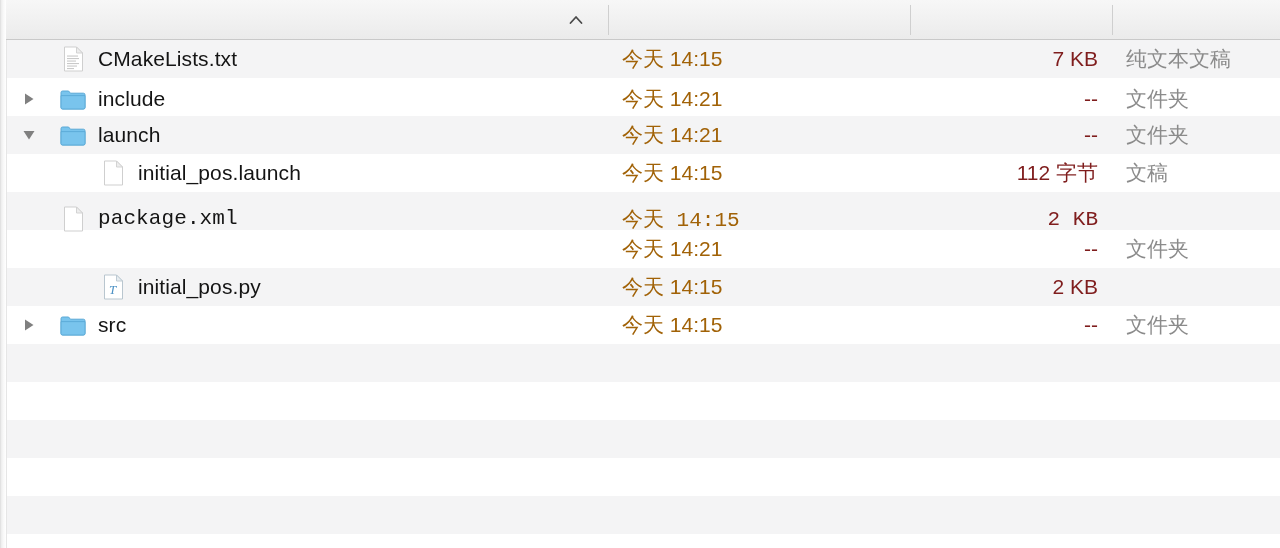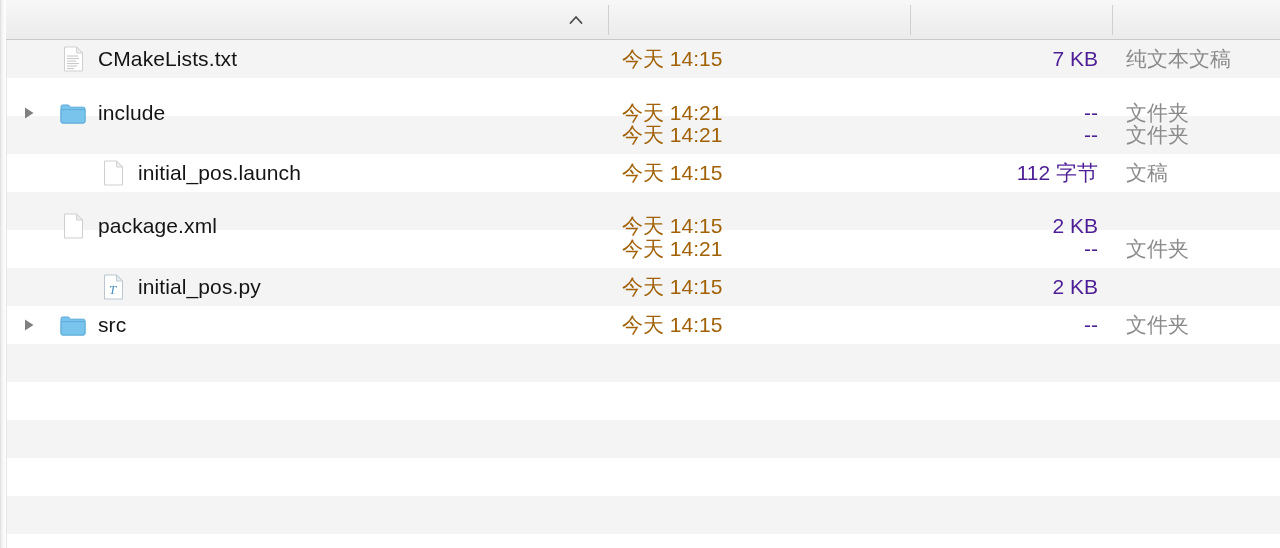--- a/index.html
+++ b/index.html
@@ -158,21 +158,21 @@
   .cell-date {
     left: 608px;
     width: 302px;
     color: #a16207;
     padding-left: 14px;
   }
   
   .cell-size {
     left: 910px;
     width: 202px;
-    color: #4c1d95;
+    color: #7f1d1d;
     justify-content: flex-end;
     padding-right: 14px;
   }
   
   .cell-kind {
     left: 1112px;
     width: 168px;
     color: #8b8b8b;
     padding-left: 14px;
   }
@@ -214,59 +214,73 @@
         <rect x="4" y="22" width="7" height="1.1"></rect>
       </g>
     </svg>
           </div>
           <div class="name-text" style="left: 98px;">CMakeLists.txt</div>
         </div>
         <div class="cell cell-date">今天 14:15</div>
         <div class="cell cell-size">7 KB</div>
         <div class="cell cell-kind">纯文本文稿</div>
       </div>
-      <div class="row" style="top: 54px; text-decoration: underline;">
+      <div class="row" style="top: 40px; text-decoration: underline;">
         <div class="cell cell-name">
           <div class="disclosure" style="left: 20px;">
             <svg width="12" height="14" viewBox="0 0 12 14">
       <path d="M2 1.5 L10.5 7 L2 12.5 Z" fill="#808080"></path>
     </svg>
           </div>
           <div class="icon-wrap" style="left: 60px;">
             <svg width="26" height="21" viewBox="0 0 26 21">
       <path d="M1 3.5 A1.6 1.6 0 0 1 2.6 2 H8.6 L10.4 4.2 H23.4 A1.6 1.6 0 0 1 25 5.8 V18.4 A1.6 1.6 0 0 1 23.4 20 H2.6 A1.6 1.6 0 0 1 1 18.4 Z" fill="#79c4ed" stroke="#5aa9d6" stroke-width="1"></path>
       <path d="M1 6.6 H25 V18.4 A1.6 1.6 0 0 1 23.4 20 H2.6 A1.6 1.6 0 0 1 1 18.4 Z" fill="#79c4ed" stroke="#5aa9d6" stroke-width="0.9"></path>
     </svg>
           </div>
           <div class="name-text" style="left: 98px;">include</div>
         </div>
         <div class="cell cell-date">今天 14:21</div>
         <div class="cell cell-size">--</div>
         <div class="cell cell-kind">文件夹</div>
       </div>
       <div class="row" style="top: 76px;">
+        <div class="cell cell-name">
+          <div class="disclosure" style="left: 20px;">
+            <svg width="14" height="12" viewBox="0 0 14 12">
+      <path d="M1.5 2 L12.5 2 L7 10.5 Z" fill="#808080"></path>
+    </svg>
+          </div>
+          <div class="icon-wrap" style="left: 60px;">
+            <svg width="26" height="21" viewBox="0 0 26 21">
+      <path d="M1 3.5 A1.6 1.6 0 0 1 2.6 2 H8.6 L10.4 4.2 H23.4 A1.6 1.6 0 0 1 25 5.8 V18.4 A1.6 1.6 0 0 1 23.4 20 H2.6 A1.6 1.6 0 0 1 1 18.4 Z" fill="#79c4ed" stroke="#5aa9d6" stroke-width="1"></path>
+      <path d="M1 6.6 H25 V18.4 A1.6 1.6 0 0 1 23.4 20 H2.6 A1.6 1.6 0 0 1 1 18.4 Z" fill="#79c4ed" stroke="#5aa9d6" stroke-width="0.9"></path>
+    </svg>
+          </div>
+          <div class="name-text" style="left: 98px;">launch</div>
+        </div>
         <div class="cell cell-date">今天 14:21</div>
         <div class="cell cell-size">--</div>
         <div class="cell cell-kind">文件夹</div>
       </div>
       <div class="row" style="top: 114px;">
         <div class="cell cell-name">
           <div class="icon-wrap" style="left: 100px;">
             <svg width="21" height="26" viewBox="0 0 21 26">
       <path d="M1.5 1 H13.5 L19.5 7 V25 H1.5 Z" fill="#ffffff" stroke="#cfcfcf" stroke-width="1"></path>
       <path d="M13.5 1 V7 H19.5 Z" fill="#ededed" stroke="#cfcfcf" stroke-width="0.9"></path>
     </svg>
           </div>
           <div class="name-text" style="left: 138px;">initial_pos.launch</div>
         </div>
         <div class="cell cell-date">今天 14:15</div>
         <div class="cell cell-size">112 字节</div>
         <div class="cell cell-kind">文稿</div>
       </div>
-      <div class="row" style="top: 167px;">
+      <div class="row" style="top: 160px; font-family: Liberation Mono, monospace;">
         <div class="cell cell-name">
           <div class="icon-wrap" style="left: 60px;">
             <svg width="21" height="26" viewBox="0 0 21 26">
       <path d="M1.5 1 H13.5 L19.5 7 V25 H1.5 Z" fill="#ffffff" stroke="#cfcfcf" stroke-width="1"></path>
       <path d="M13.5 1 V7 H19.5 Z" fill="#ededed" stroke="#cfcfcf" stroke-width="0.9"></path>
     </svg>
           </div>
           <div class="name-text" style="left: 98px;">package.xml</div>
         </div>
         <div class="cell cell-date">今天 14:15</div>

